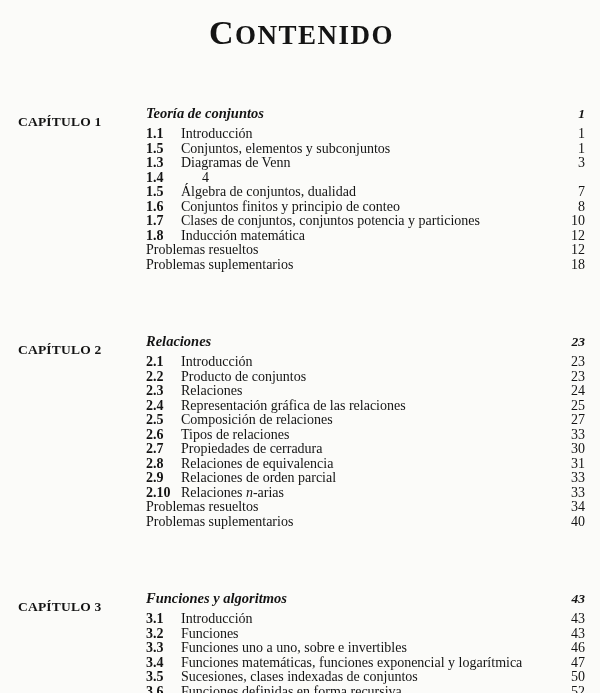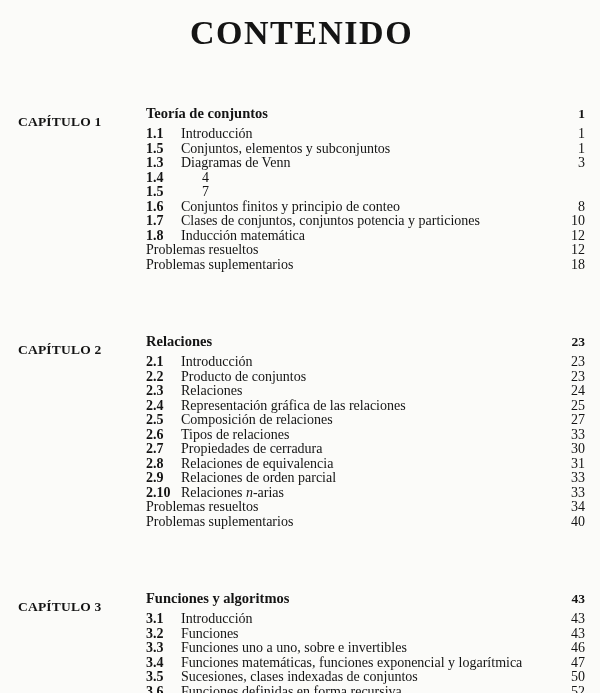--- a/index.html
+++ b/index.html
@@ -13,21 +13,21 @@
   .page { padding: 10px 15px 0 18px; width: 100%; height: 100%; }
 
   .doc-title {
     text-align: center;
     font-weight: bold;
     letter-spacing: 1.5px;
     line-height: 42px;
     margin-top: 2px;
   }
   .doc-title .initial { font-size: 34px; }
-  .doc-title .rest { font-size: 34px; }
+  .doc-title .rest { font-size: 27px; }
 
   .toc { margin-top: 44px; }
 
   .chapter {
     position: relative;
     padding-left: 128px;
     margin-bottom: 60px;
   }
   .chapter:last-child { margin-bottom: 0; }
 
@@ -39,20 +39,21 @@
     font-size: 13.5px;
     letter-spacing: 0.2px;
     white-space: nowrap;
   }
 
   .chapter-head {
     display: flex;
     align-items: flex-end;
     margin-bottom: 4px;
     line-height: 19px;
+    font-style: italic;
   }
   .chapter-title { flex: 1; font-weight: bold; font-size: 14.5px; }
   .chapter-page { font-weight: bold; font-size: 13.5px; text-align: right; min-width: 28px; }
 
   .row {
     display: flex;
     align-items: baseline;
     line-height: 14.5px;
     font-size: 14px;
   }
@@ -89,20 +90,21 @@
           <span class="num">1.3</span>
           <span class="rtitle">Diagramas de Venn</span>
           <span class="rpage">3</span>
         </div>
         <div class="row">
           <span class="num">1.4</span>
           <span class="rpage">4</span>
         </div>
         <div class="row">
           <span class="num">1.5</span>
+          <span class="rtitle">Álgebra de conjuntos, dualidad</span>
           <span class="rpage">7</span>
         </div>
         <div class="row">
           <span class="num">1.6</span>
           <span class="rtitle">Conjuntos finitos y principio de conteo</span>
           <span class="rpage">8</span>
         </div>
         <div class="row">
           <span class="num">1.7</span>
           <span class="rtitle">Clases de conjuntos, conjuntos potencia y particiones</span>

